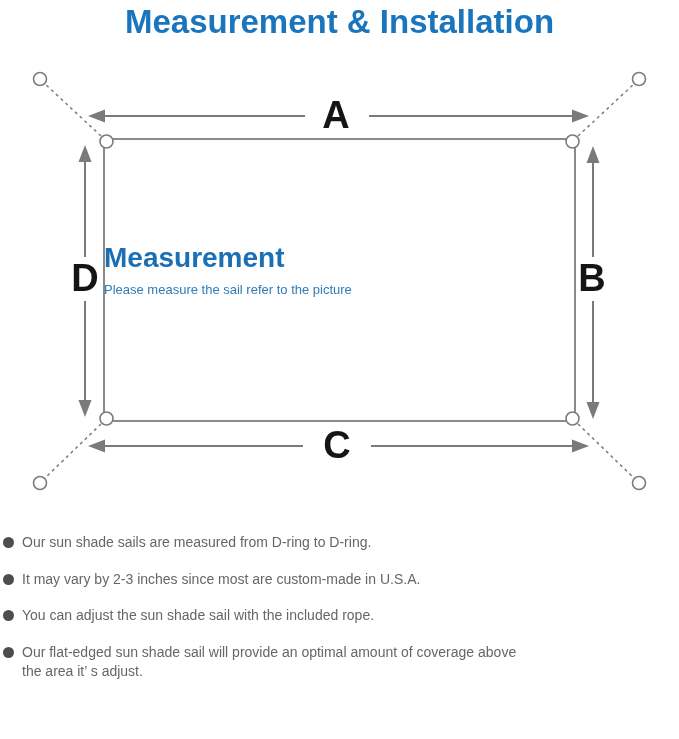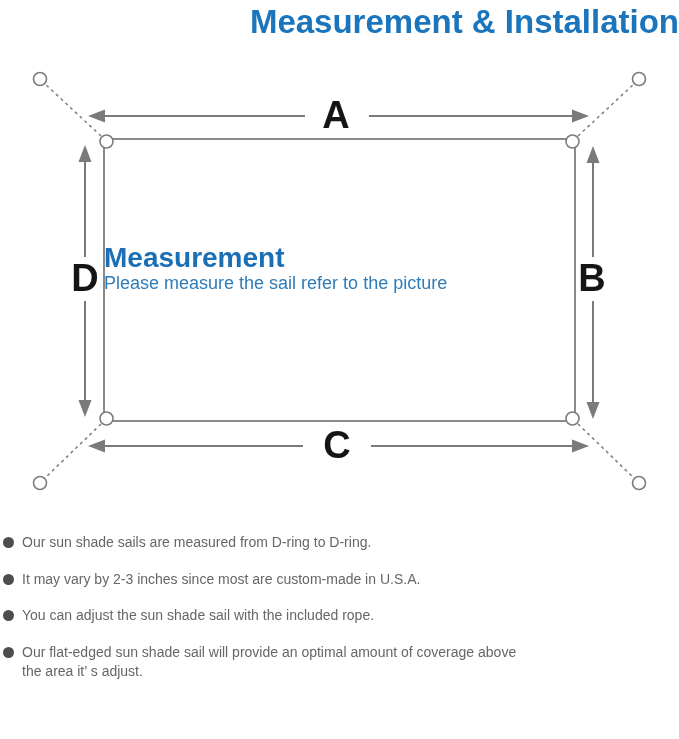--- a/index.html
+++ b/index.html
@@ -14,21 +14,21 @@
   html,body{margin:0;padding:0;background:#ffffff;}
   .page{
     position:relative;
     width:679px;height:739px;
     background:#ffffff;
     font-family:"Liberation Sans", sans-serif;
     overflow:hidden;
   }
   .page-title{
     position:absolute;top:0;left:0;width:100%;
-    text-align:right;
+    text-align:center;
     font-size:33px;font-weight:700;
     line-height:44px;
     color:var(--title-blue);
     letter-spacing:0px;
   }
   .diagram{position:absolute;top:0;left:0;width:679px;height:525px;}
   .diagram svg{position:absolute;top:0;left:0;}
   .dim-label{
     position:absolute;
     transform:translate(-50%,-52%);
@@ -41,21 +41,22 @@
   .dim-d{left:85px;top:279px;}
   .center-text{
     position:absolute;left:104px;top:243px;width:471px;
     text-align:left;
   }
   .center-heading{
     font-size:28px;font-weight:700;color:var(--heading-blue);
     line-height:30px;
   }
   .center-subheading{
-    font-size:18px;color:var(--subtitle-blue);
+    margin-top:7px;
+    font-size:13px;color:var(--subtitle-blue);
     line-height:20px;
   }
   .notes-list{
     position:absolute;left:3px;top:533px;width:673px;
     margin:0;padding:0;list-style:none;
   }
   .bullet-item{
     position:relative;
     padding-left:19px;
     margin-bottom:17px;

